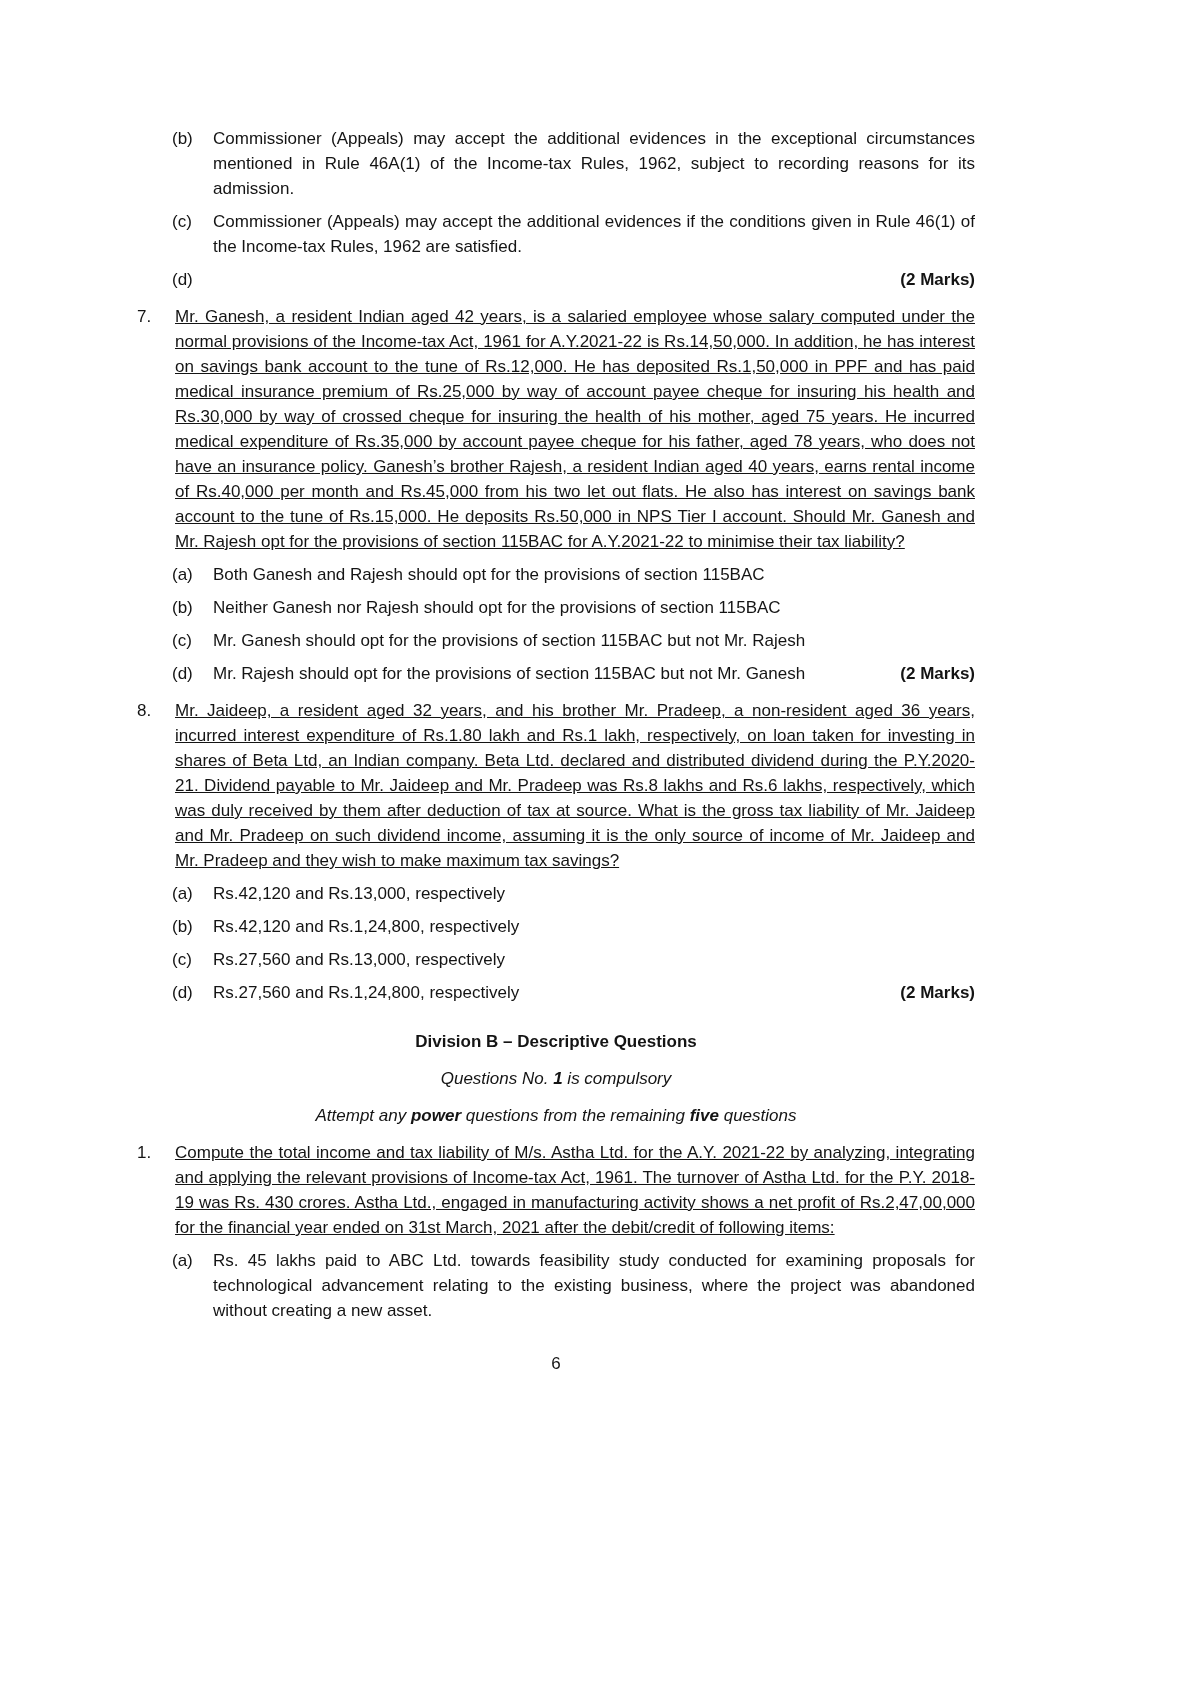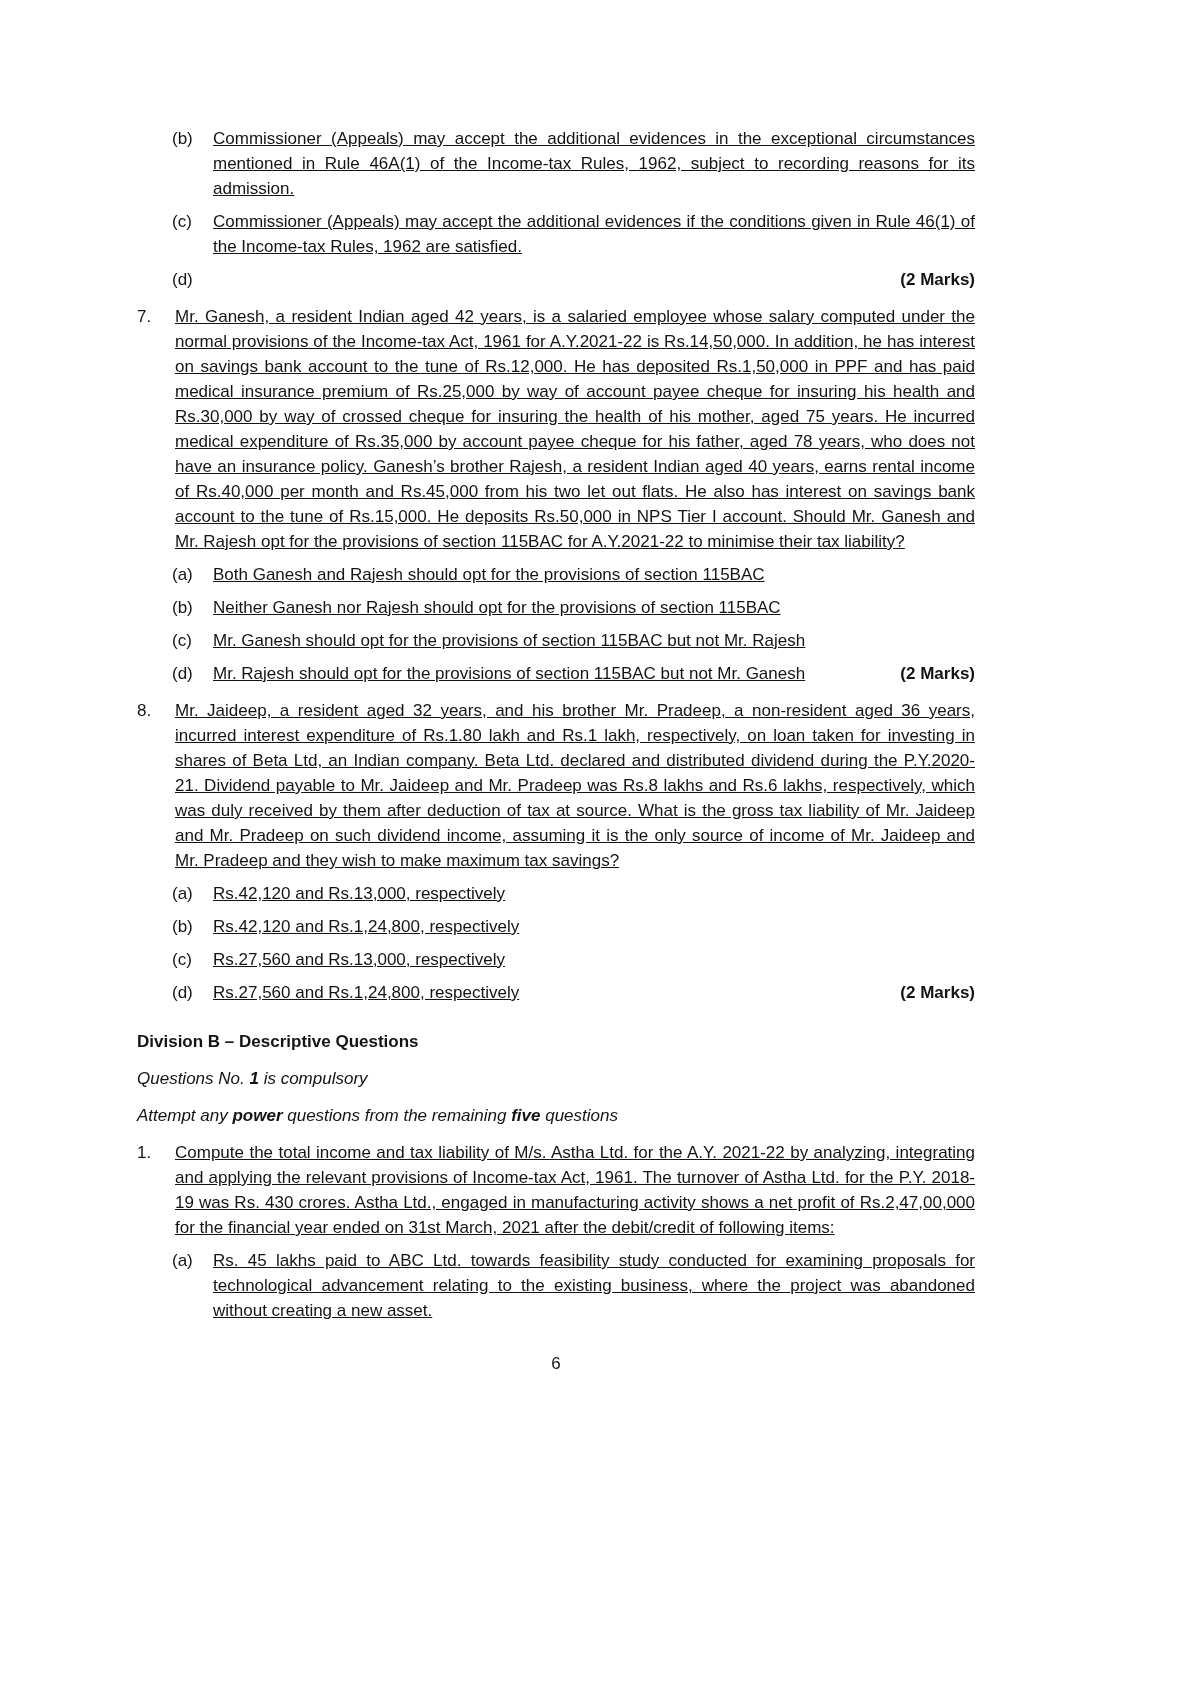--- a/index.html
+++ b/index.html
@@ -20,36 +20,36 @@
     color: #141414;
   }
   p { margin: 0; }
   .jtext { text-align: justify; }
 
   .option {
     display: flex;
     margin: 8px 0 0 35px;
   }
   .olabel { width: 41px; flex-shrink: 0; }
-  .otext  { flex: 1; text-decoration: underline; }
+  .otext  { flex: 1; }
 
   .question {
     display: flex;
     margin-top: 12px;
   }
   .qnum  { width: 38px; flex-shrink: 0; }
   .qbody { flex: 1; text-decoration: underline; }
 
   .marks {
     float: right;
     font-weight: 700;
     margin-left: 16px;
   }
 
-  .center { text-align: left; }
+  .center { text-align: center; }
   .division-heading {
     font-weight: 700;
     margin-top: 24px;
   }
   .note {
     font-style: italic;
     margin-top: 12px;
   }
   .note .bld { font-weight: 700; }
 

